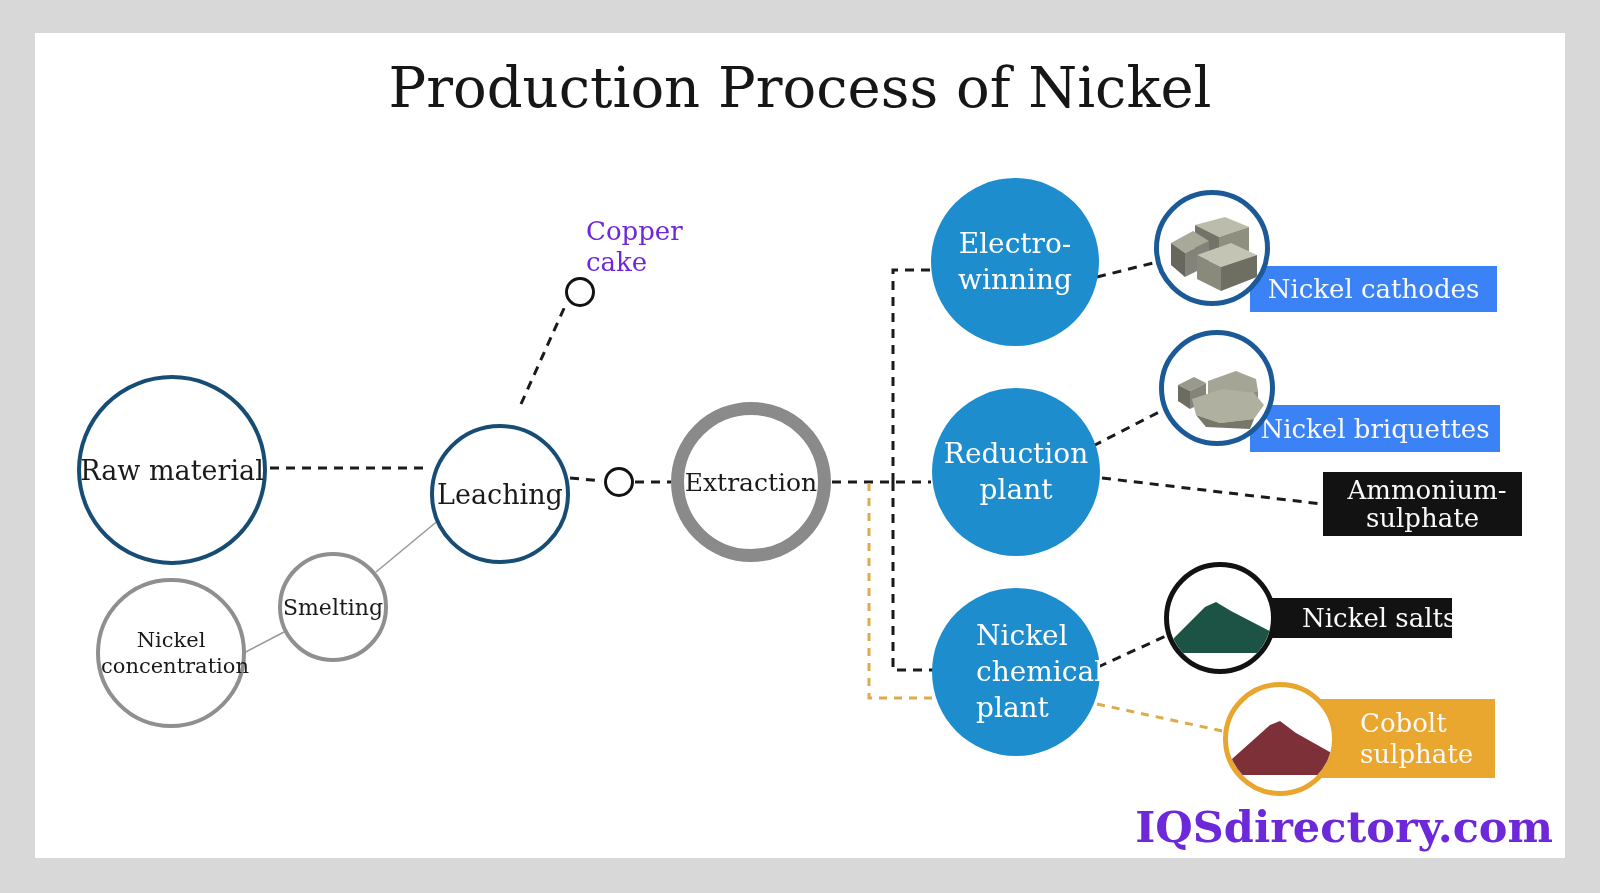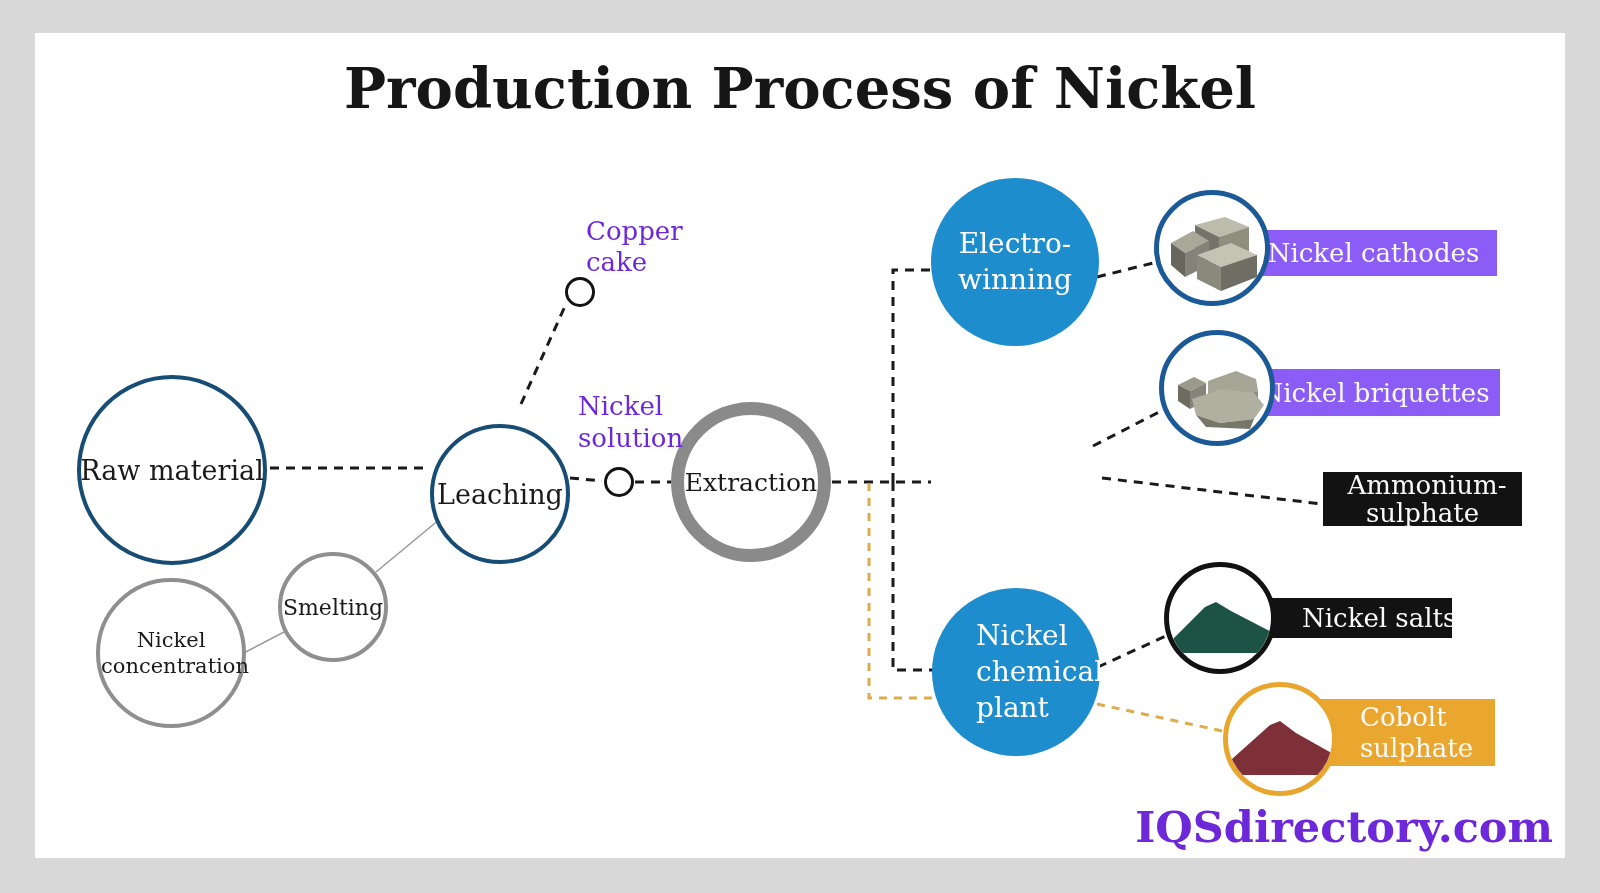--- a/index.html
+++ b/index.html
@@ -6,21 +6,21 @@
   body{
     width:1600px;height:893px;
     background:#d8d8d8;
     font-family:"DejaVu Serif","Liberation Serif",serif;
     position:relative;overflow:hidden;
   }
   #stage{position:absolute;left:0;top:0;width:1600px;height:893px;}
   .panel{position:absolute;left:35px;top:33px;width:1530px;height:825px;background:#ffffff;}
   .title{
     position:absolute;left:0;top:55px;width:1600px;text-align:center;
-    font-size:56px;font-weight:bold;color:#161616;letter-spacing:0px;z-index:4;
+    font-size:56px;font-weight:normal;color:#161616;letter-spacing:0px;z-index:4;
   }
   svg.lines{position:absolute;left:0;top:0;z-index:1;pointer-events:none;}
   .dashB{stroke:#1a1a1a;stroke-width:3;stroke-dasharray:9 7;fill:none;}
   .dashY{stroke:#ddab4b;stroke-width:3;stroke-dasharray:8 7;fill:none;}
   .solidG{stroke:#9a9a9a;stroke-width:1.6;fill:none;}
   .circ{
     position:absolute;border-radius:50%;background:#fff;box-sizing:border-box;
     display:flex;align-items:center;justify-content:center;text-align:center;
     color:#1a1a1a;z-index:3;
   }
@@ -28,21 +28,21 @@
   .circ.gray-outline{border:4px solid #8f8f8f;}
   .circ.thick-gray{border:13px solid #8a8a8a;}
   .circ.plant{background:#1e8dcd;color:#ffffff;border:none;}
   .circ.product{overflow:hidden;padding:0;}
   .circ.product svg{position:absolute;left:0;top:0;}
   .dot{position:absolute;border-radius:50%;background:#fff;border:3px solid #121212;box-sizing:border-box;z-index:3;}
   .freelabel{position:absolute;color:#6d28d9;font-size:26px;line-height:31px;z-index:3;}
   .bar{position:absolute;box-sizing:border-box;color:#fafafa;font-size:26px;z-index:2;
        display:flex;align-items:center;}
   .bar.center{justify-content:center;text-align:center;}
-  .bar.blue{background:#8b5cf6;}
+  .bar.blue{background:#3b82f6;margin-top:36px;}
   .bar.black{background:#121212;}
   .bar.orange{background:#eaa72f;}
   .watermark{position:absolute;right:47px;top:802px;font-size:43px;font-weight:bold;color:#6d28d9;z-index:4;}
   .nw{white-space:nowrap;}
 </style>
 </head>
 <body>
 
 <div id="stage">
 
@@ -67,27 +67,27 @@
     <line class="dashB" x1="1098" y1="667" x2="1168" y2="635"></line>
     <line class="dashY" x1="1097" y1="704" x2="1227" y2="732"></line>
   </svg>
 
   <div class="bar blue center" style="left:1250px;top:230px;width:247px;height:46px;">
     <span>Nickel cathodes</span>
   </div>
   <div class="bar blue center" style="left:1250px;top:369px;width:250px;height:47px;">
     <span>Nickel briquettes</span>
   </div>
-  <div class="bar black center" style="left:1323px;top:472px;width:199px;height:54px;line-height:28px;">
+  <div class="bar black center" style="left:1323px;top:472px;width:199px;height:64px;line-height:28px;">
     <span style="width:150px;">Ammonium-sulphate</span>
   </div>
   <div class="bar black" style="left:1250px;top:598px;width:202px;height:40px;padding-left:52px;">
     <span class="nw">Nickel salts</span>
   </div>
-  <div class="bar orange" style="left:1300px;top:699px;width:195px;height:67px;padding-left:60px;line-height:31px;">
+  <div class="bar orange" style="left:1300px;top:699px;width:195px;height:79px;padding-left:60px;line-height:31px;">
     <span style="width:120px;">Cobolt sulphate</span>
   </div>
 
   <div class="circ blue-outline nw" style="left:77px;top:375px;width:190px;height:190px;font-size:27px;">
     <span>Raw material</span>
   </div>
   <div class="circ gray-outline" style="left:96px;top:578px;width:150px;height:150px;font-size:21px;line-height:26px;">
     <span style="width:140px;">Nickel concentration</span>
   </div>
   <div class="circ gray-outline nw" style="left:278px;top:552px;width:110px;height:110px;font-size:22px;">
@@ -97,24 +97,26 @@
     <span>Leaching</span>
   </div>
   <div class="circ thick-gray nw" style="left:671px;top:402px;width:160px;height:160px;font-size:25px;">
     <span>Extraction</span>
   </div>
 
   <div class="dot" style="left:565px;top:277px;width:30px;height:30px;"></div>
   <div class="freelabel" style="left:586px;top:216px;width:115px;">Copper cake</div>
 
   <div class="dot" style="left:604px;top:467px;width:30px;height:30px;"></div>
-  <div class="freelabel" style="left:578px;top:390px;width:125px;line-height:32px;">Nickel solution</div>
 
   <div class="circ plant" style="left:931px;top:178px;width:168px;height:168px;font-size:28px;line-height:36px;">
     <span style="width:132px;">Electro-winning</span>
+  </div>
+  <div class="circ plant" style="left:932px;top:388px;width:168px;height:168px;font-size:28px;line-height:36px;">
+    <span style="width:150px;">Reduction plant</span>
   </div>
   <div class="circ plant" style="left:932px;top:588px;width:168px;height:168px;font-size:28px;line-height:36px;justify-content:flex-start;text-align:left;padding-left:44px;">
     <span style="width:125px;">Nickel chemical plant</span>
   </div>
 
   <div class="circ product" style="left:1154px;top:190px;width:116px;height:116px;border:5px solid #1b5a97;">
     <svg width="116" height="116" viewBox="0 0 116 116">
       <polygon points="36,30 66,22 90,32 60,42" fill="#bcbcac"></polygon>
       <polygon points="90,32 90,56 60,68 60,42" fill="#8f8f7f"></polygon>
       <polygon points="36,30 60,42 60,68 36,54" fill="#73736a"></polygon>

